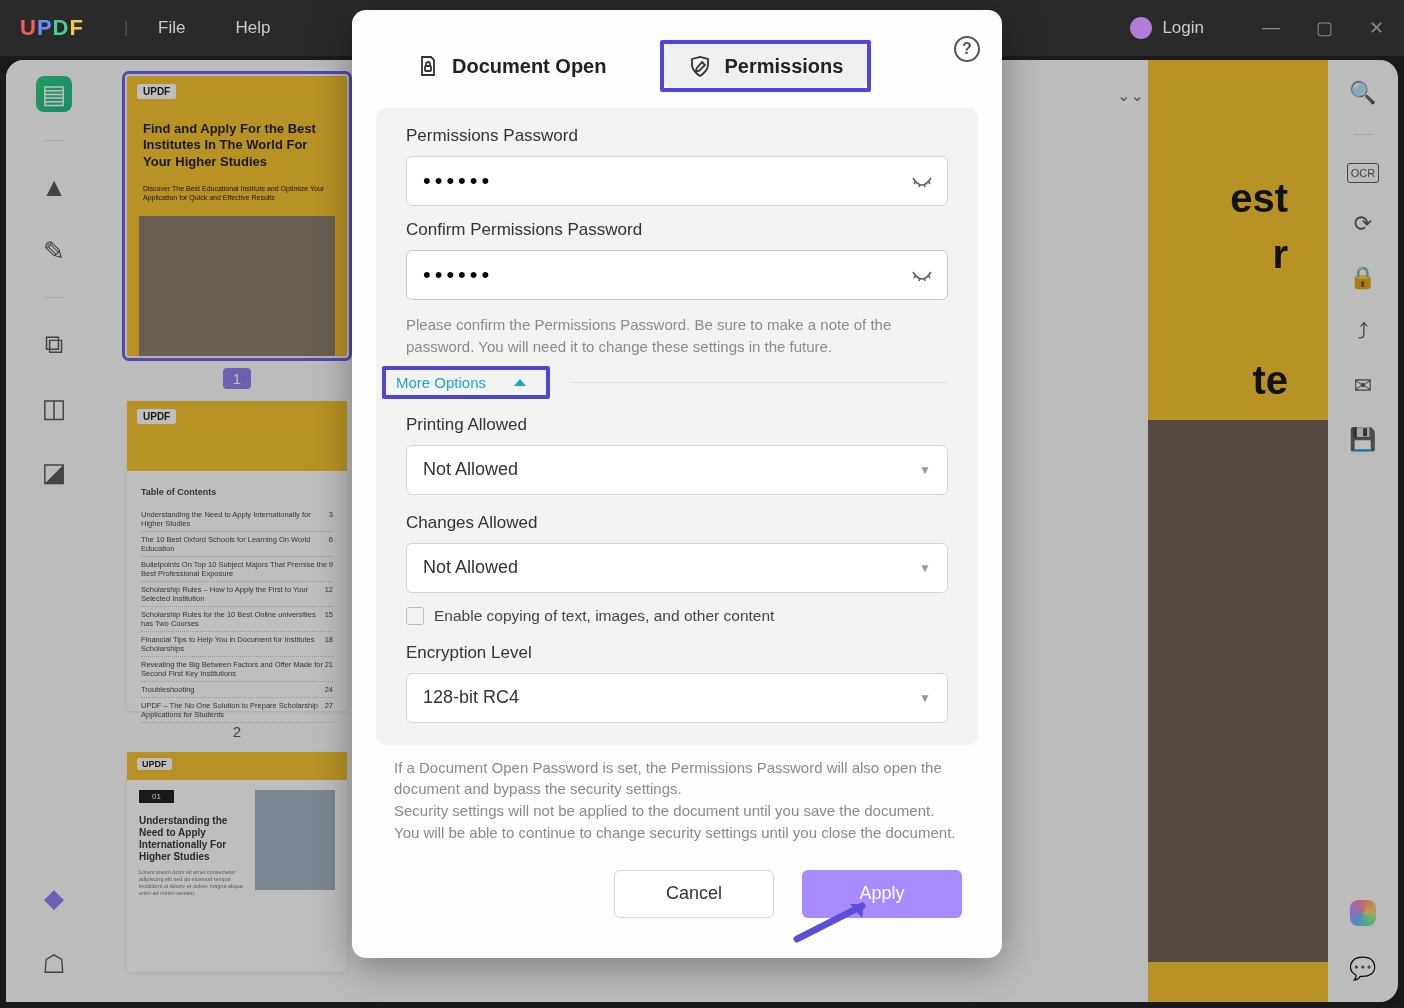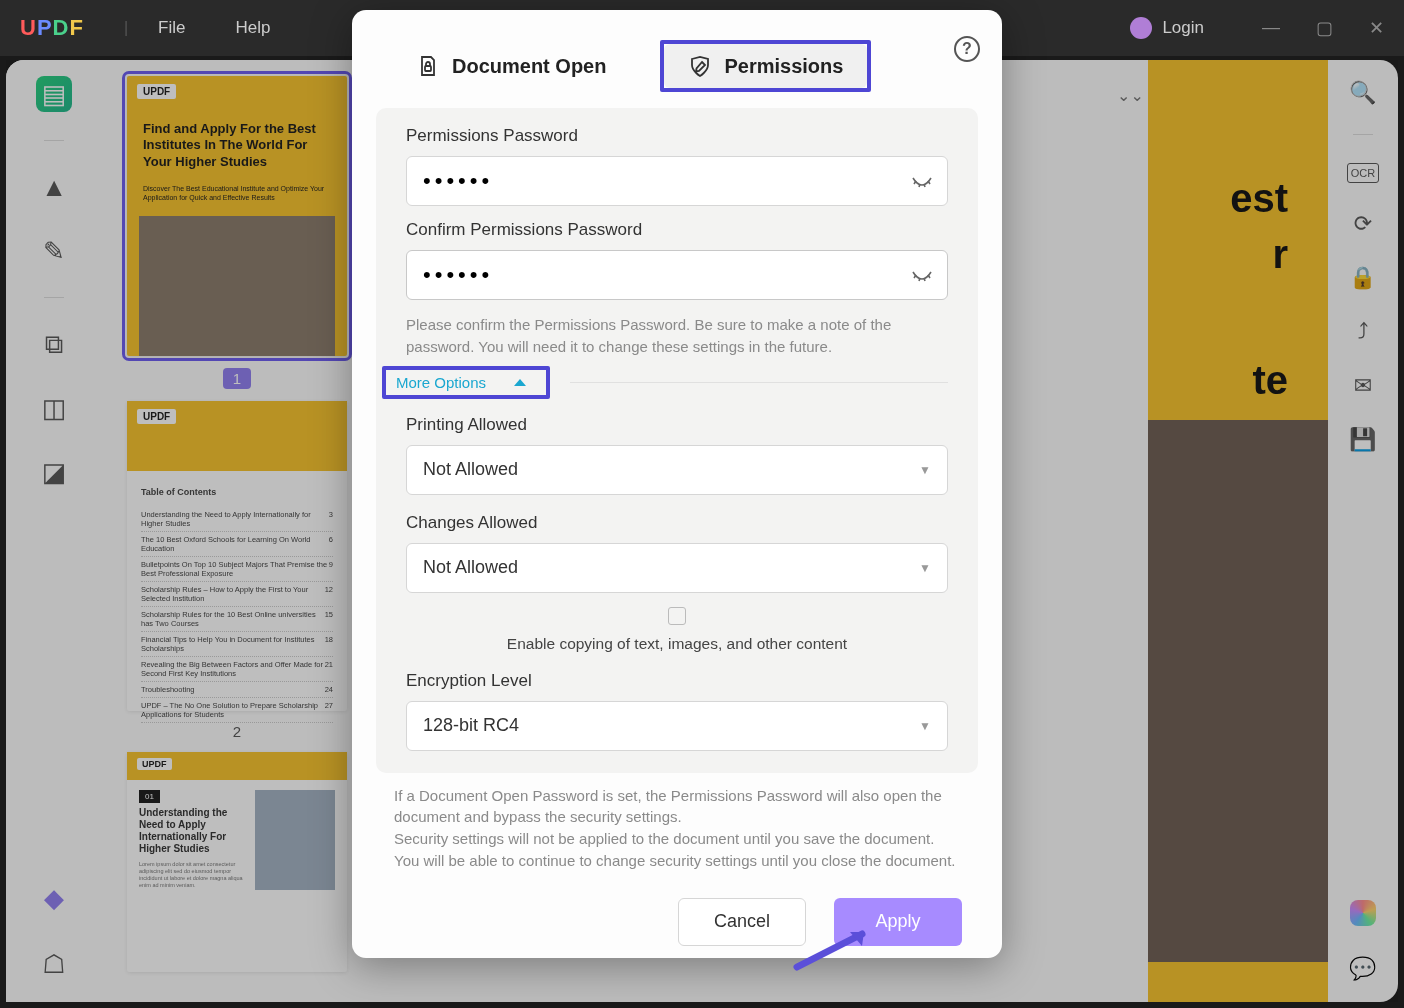--- a/index.html
+++ b/index.html
@@ -35,21 +35,21 @@
 .thumb-2 .top { height:70px; background:#f7c22a; position:relative;}
 .thumb-2 .top .hdr{position:absolute; top:8px; left:10px; color:#1b1b1b; font-weight:700; font-size:10px; background:#fff; padding:2px 6px; border-radius:2px;}
 .thumb-2 .toc { padding:16px 14px; font-size:7.5px; color:#444; }
 .thumb-2 .toc h4 { font-size:9px; font-weight:800; margin-bottom:10px; }
 .thumb-2 .toc-row { display:flex; justify-content:space-between; border-bottom:1px dotted #ccc; padding:3px 0;}
 .thumb-3 { height: 220px; }
 .thumb-3 .top { height:28px; background:#f7c22a; position:relative;}
 .thumb-3 .top .hdr{position:absolute; top:6px; left:10px; color:#1b1b1b; font-weight:700; font-size:9px; background:#fff; padding:1px 5px; border-radius:2px;}
 .thumb-3 .body { padding:10px 12px; display:flex; gap:10px; }
 .thumb-3 .txt { flex:1; font-size:7px; color:#333;}
-.thumb-3 .txt .badge{display:inline-block;background:#1b1b1b;color:#fff;font-size:8px;padding:2px 6px;margin-bottom:4px;}
+.thumb-3 .txt .badge{display:inline-block;background:#1b1b1b;color:#fff;font-size:8px;padding:2px 13px;margin-bottom:12px;}
 .thumb-3 .txt h5{font-size:10px;font-weight:800;line-height:1.2;margin-bottom:6px;}
 .thumb-3 .pic { width:80px; height:100px; background:#a3b2c2;}
 
 .page-num { font-size: 15px; color:#555; text-align:center; }
 .page-num.badge { background:#8f7df0; color:#fff; padding:2px 10px; border-radius:4px; }
 
 .bg-doc { flex:1; position:relative; }
 .bg-doc-inner { position:absolute; right:0; top:0; bottom:0; width:180px; background:#f7c22a; }
 .bg-doc-img { position:absolute; right:0; top:360px; bottom:40px; width:180px; background:#6e5d53;}
 
@@ -72,27 +72,27 @@
 .form-area { background:#f3f3f2; margin: 6px 24px; border-radius:10px; padding: 18px 30px 22px 30px; }
 .field-label { font-size:17px; color:#333; margin-bottom:10px; }
 .input-wrap { position:relative; margin-bottom:14px;}
 .pw-input { width:100%; height:50px; border:1px solid #d6d6d6; border-radius:6px; padding:0 48px 0 16px; font-size:22px; letter-spacing:4px; background:#fff;}
 .eye { position:absolute; right:14px; top:14px; width:24px; height:24px; }
 .hint { font-size:15px; color:#8a8a8a; line-height:1.45; margin-bottom:8px;}
 .more-opt { display:inline-flex; align-items:center; gap:28px; color:#1aa7d0; font-size:15px; border:4px solid #4e46d4; padding:4px 20px 4px 10px; margin-left:-24px; border-radius:2px;}
 .caret-up { width:0; height:0; border-left:6px solid transparent; border-right:6px solid transparent; border-bottom:7px solid #1aa7d0;}
 .select { width:100%; height:50px; border:1px solid #d6d6d6; border-radius:6px; background:#fff; padding:0 16px; font-size:18px; color:#333; display:flex; align-items:center; justify-content:space-between;}
 .select .arr { color:#999; font-size:12px;}
-.check-row { display:flex; align-items:center; gap:10px; font-size:15.5px; color:#444; margin:14px 0 18px 0;flex-direction:column;}
+.check-row { display:flex; align-items:center; gap:10px; font-size:15.5px; color:#444; margin:14px 0 18px 0;}
 .check-row .box { width:18px; height:18px; border:1.5px solid #bbb; border-radius:3px;}
 
 .note-area { padding: 6px 42px; font-size:15px; color:#8a8a8a; line-height:1.45;}
 .note-label { margin-bottom:4px;}
 .btn-row { display:flex; gap:28px; justify-content:flex-end; padding: 20px 40px 24px 40px; position:relative;}
-.btn { width:128px; height:48px; border-radius:6px; font-size:18px; display:flex; align-items:center; justify-content:center; cursor:pointer;}
+.btn { width:160px; height:48px; border-radius:6px; font-size:18px; display:flex; align-items:center; justify-content:center; cursor:pointer;}
 .btn-cancel { background:#fff; border:1px solid #d6d6d6; color:#333;}
 .btn-apply { background:#a78bff; color:#fff; border:none;}
 .arrow-svg { position:absolute; right:120px; bottom:-2px; }
 
 .top-doc-icons { position:absolute; right:110px; top:26px; display:flex; gap:26px; color:#777;}
 </style>
 </head>
 <body>
 
 <div class="menubar">

